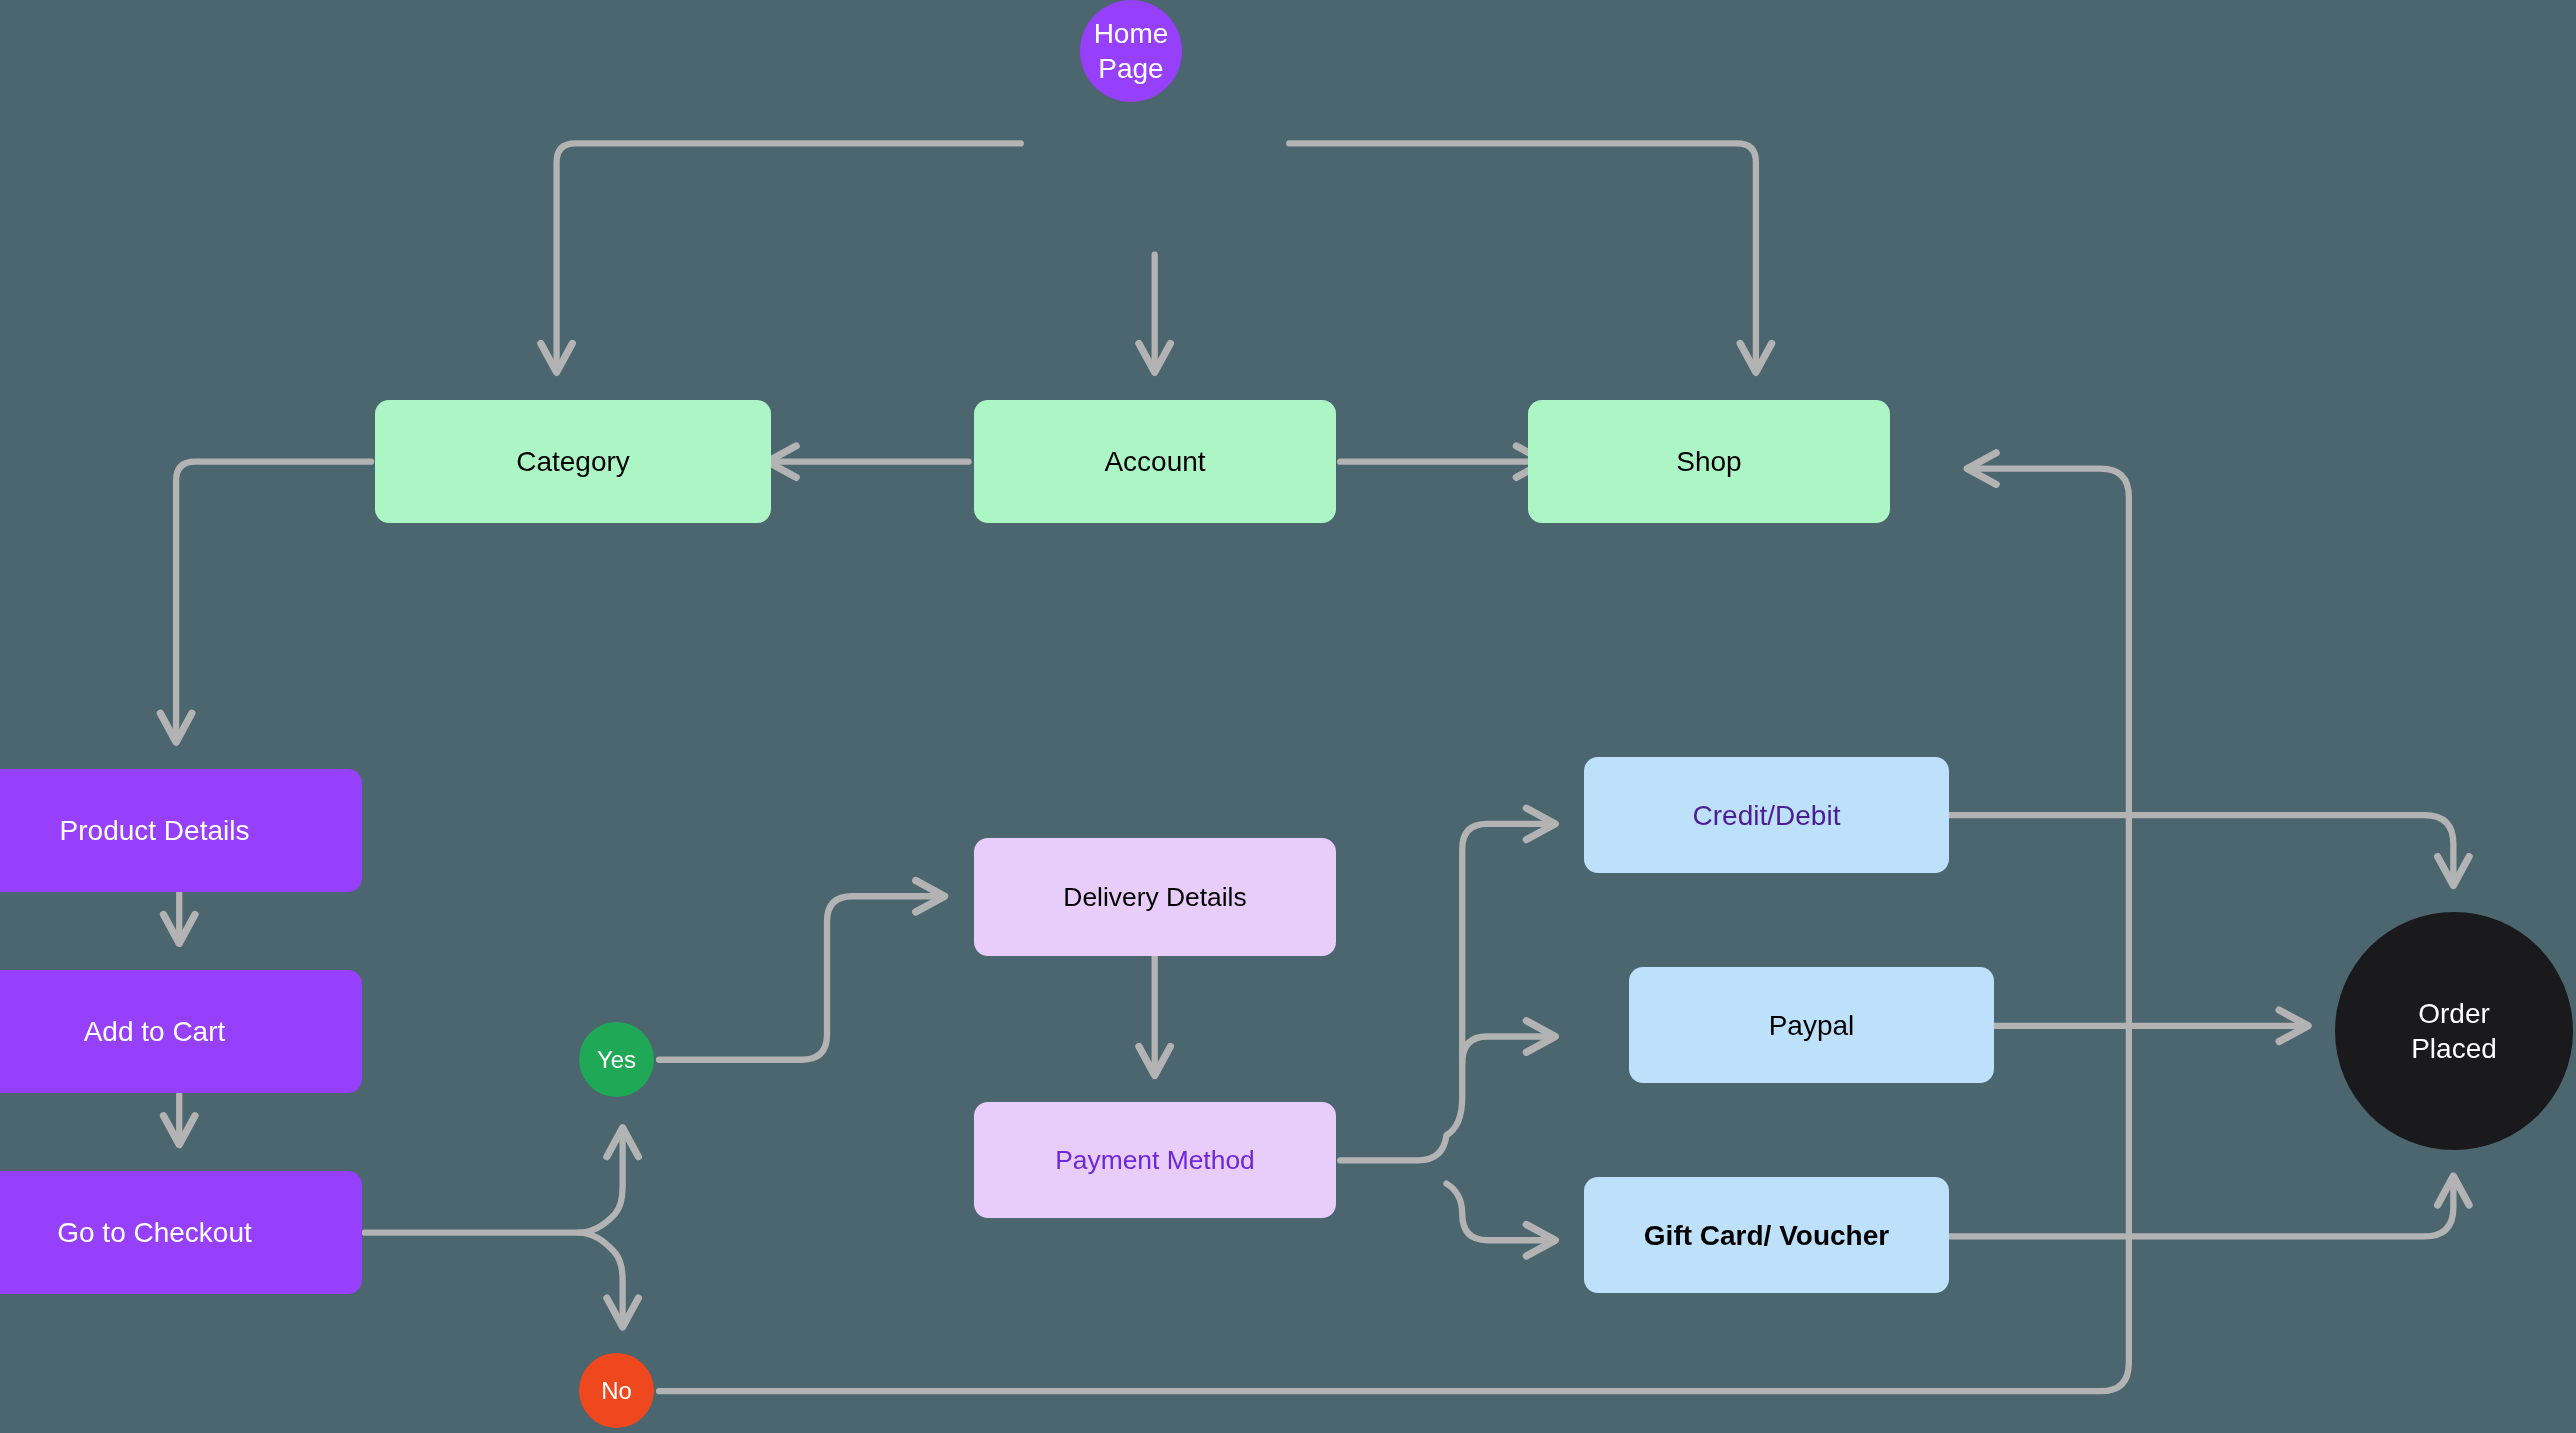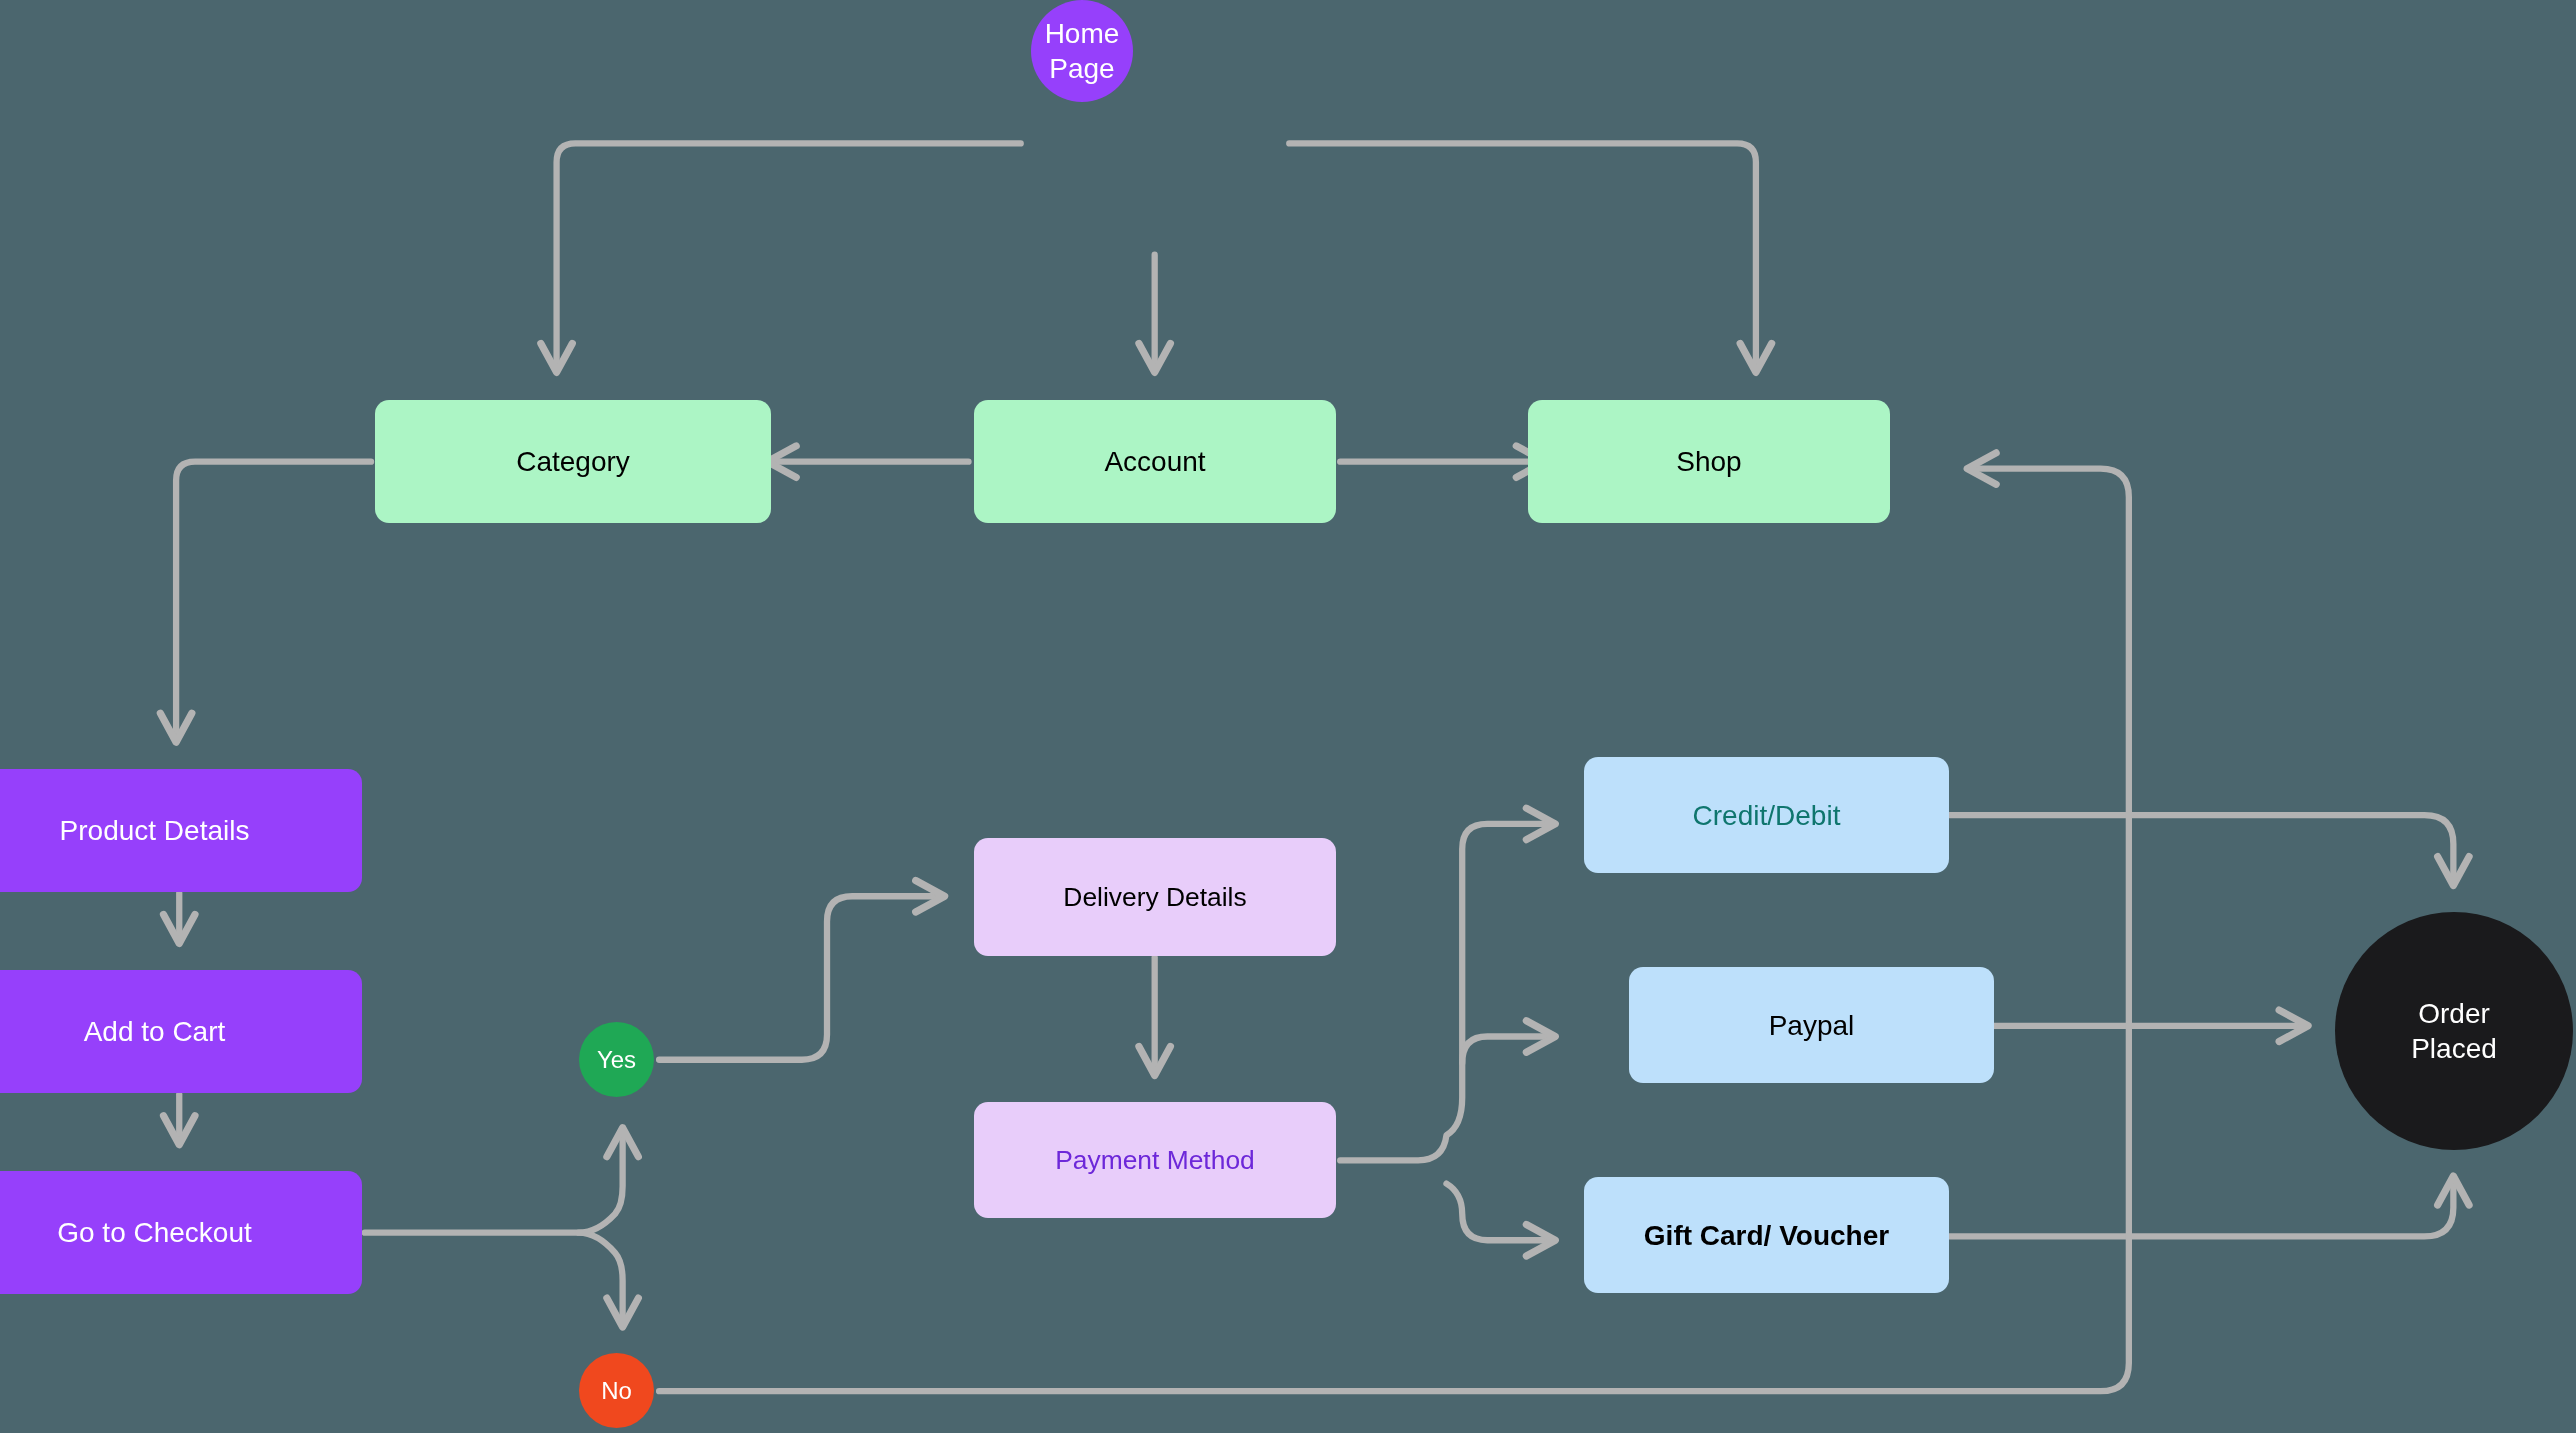--- a/index.html
+++ b/index.html
@@ -82,21 +82,21 @@
 
       <path d="M 3099 1631 L 3668 1631" marker-end="url(#arw)"></path>
 
       <path d="M 3099 1966 L 3855 1966 Q 3901 1966 3901 1920 L 3901 1872" marker-end="url(#arw)"></path>
 
       <path d="M 1048 2212 L 3340 2212 Q 3385 2212 3385 2167 L 3385 790 Q 3385 745 3340 745 L 3130 745" marker-end="url(#arw)"></path>
 
     </g>
   </svg>
 
-  <div class="node node-circle" style="left:1031px; top:0px; width:102px; height:102px; background:#9640fb; color:#fff; font-size:28px;" id="n-home-page">
+  <div class="node node-circle" style="left:1080px; top:0px; width:102px; height:102px; background:#9640fb; color:#fff; font-size:28px;" id="n-home-page">
     <span class="n-label">Home Page</span>
   </div>
 
   <div class="node node-rect" style="left:375px; top:400px; width:396px; height:123px; background:#acf5c5; color:#000; font-size:28px;">
     <span class="n-label">Category</span>
   </div>
 
   <div class="node node-rect" style="left:974px; top:400px; width:362px; height:123px; background:#acf5c5; color:#000; font-size:28px;">
     <span class="n-label">Account</span>
   </div>
@@ -126,21 +126,21 @@
   </div>
 
   <div class="node node-rect" style="left:974px; top:838px; width:362px; height:118px; background:#e8cdfa; color:#000; font-size:26.4px;">
     <span class="n-label">Delivery Details</span>
   </div>
 
   <div class="node node-rect" style="left:974px; top:1102px; width:362px; height:116px; background:#e8cdfa; color:#6d28d9; font-size:26.4px;">
     <span class="n-label">Payment Method</span>
   </div>
 
-  <div class="node node-rect" style="left:1584px; top:757px; width:365px; height:116px; background:#bde0fb; color:#0f766e; font-size:28px;">
+  <div class="node node-rect" style="left:1584px; top:757px; width:365px; height:116px; background:#bde0fb; color:#4c1d95; font-size:28px;">
     <span class="n-label">Credit/Debit</span>
   </div>
 
   <div class="node node-rect" style="left:1584px; top:967px; width:365px; height:116px; background:#bde0fb; color:#000; font-size:28px;margin-left:45px;">
     <span class="n-label">Paypal</span>
   </div>
 
   <div class="node node-rect" style="left:1584px; top:1177px; width:365px; height:116px; background:#bde0fb; color:#000; font-size:28px; font-weight:600;">
     <span class="n-label">Gift Card/ Voucher</span>
   </div>

